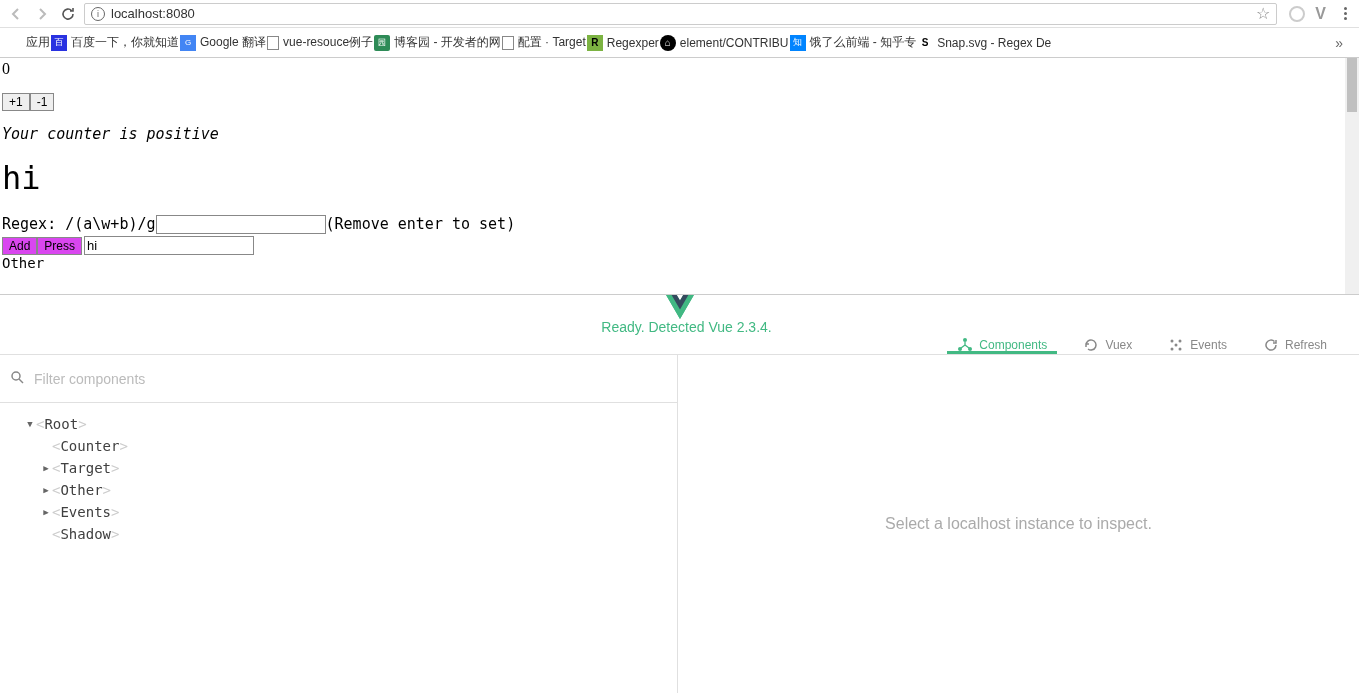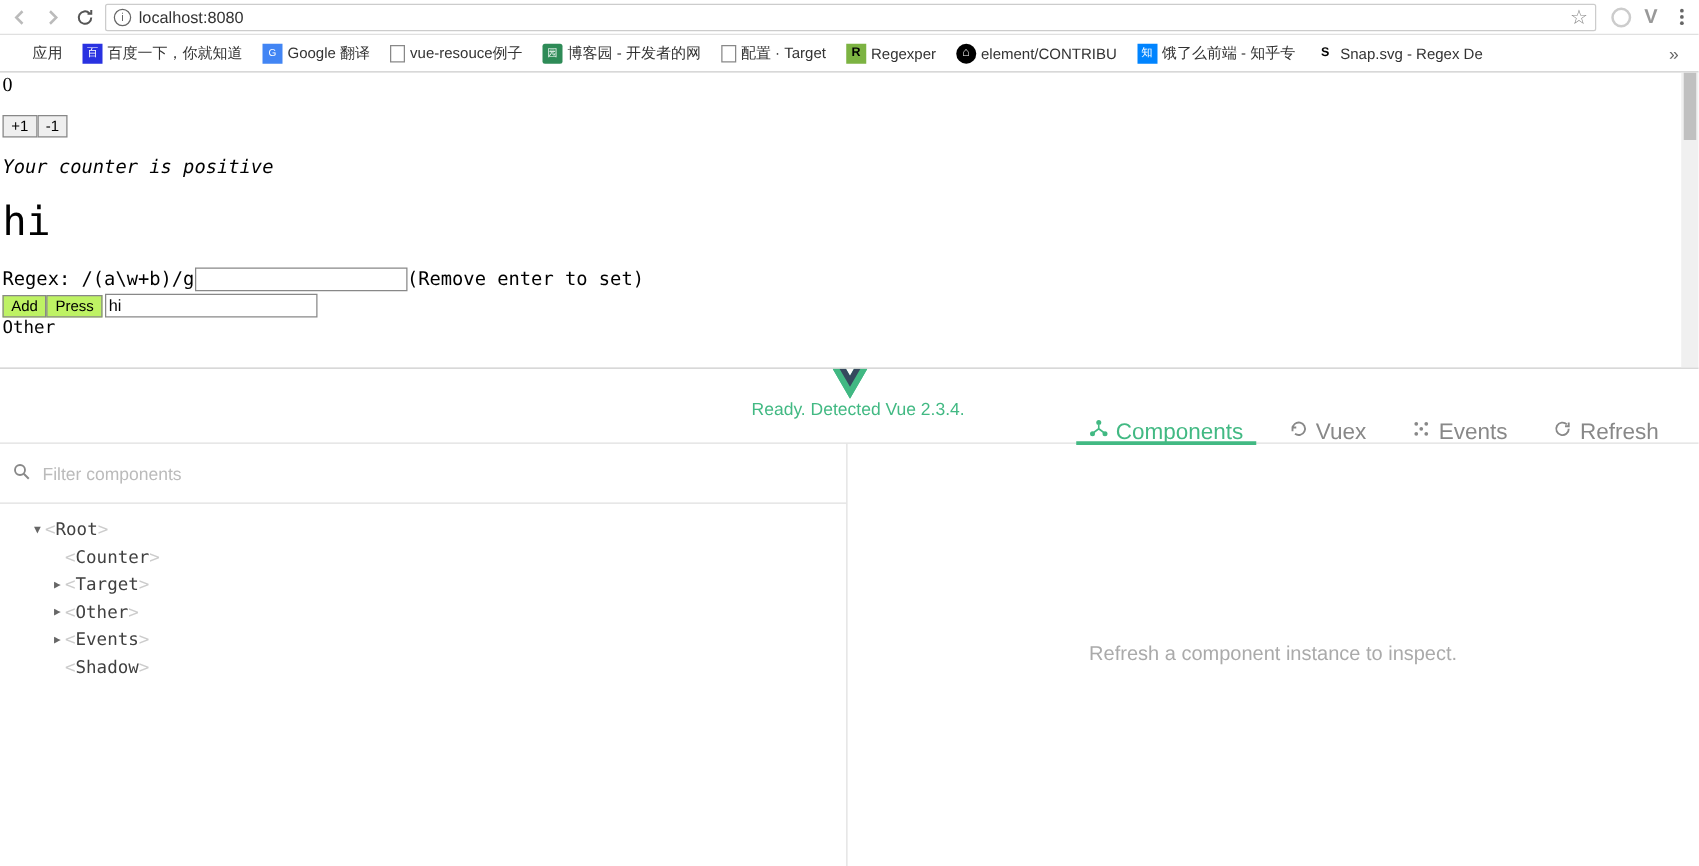--- a/index.html
+++ b/index.html
@@ -13,21 +13,21 @@
     .url-info-icon { width: 14px; height: 14px; border: 1px solid #666; border-radius: 50%; display: flex; align-items: center; justify-content: center; font-size: 9px; color: #666; }
     .url-text { font-size: 13px; color: #333; }
     .star-icon { color: #888; font-size: 16px; }
     .ext-icons { display: flex; gap: 10px; padding: 0 6px; align-items: center; }
     .ext-circle { width: 16px; height: 16px; border: 2px solid #ccc; border-radius: 50%; }
     .ext-v { color: #999; font-weight: bold; font-size: 16px; }
     .menu-dots { display: flex; flex-direction: column; gap: 2px; padding: 0 6px; }
     .menu-dot { width: 3px; height: 3px; background: #666; border-radius: 50%; }
     
     
-    .bookmarks-bar { height: 30px; display: flex; align-items: center; padding: 0 6px; gap: 16px; border-bottom: 1px solid #ccc; font-size: 12px; }
+    .bookmarks-bar { height: 30px; display: flex; align-items: center; padding: 0 6px; gap: 1px; border-bottom: 1px solid #ccc; font-size: 12px; }
     .bookmark { display: flex; align-items: center; gap: 4px; cursor: pointer; white-space: nowrap; color: #333; }
     .bm-icon { width: 16px; height: 16px; display: flex; align-items: center; justify-content: center; font-size: 10px; }
     .bm-grid { display: grid; grid-template-columns: repeat(3, 3px); grid-template-rows: repeat(3, 3px); gap: 1px; }
     .bm-grid div { background: #888; }
     .bm-grid div:nth-child(1){background:#e74c3c}.bm-grid div:nth-child(2){background:#f39c12}.bm-grid div:nth-child(3){background:#27ae60}
     .bm-grid div:nth-child(4){background:#f39c12}.bm-grid div:nth-child(5){background:#3498db}.bm-grid div:nth-child(6){background:#e74c3c}
     .bm-grid div:nth-child(7){background:#27ae60}.bm-grid div:nth-child(8){background:#e74c3c}.bm-grid div:nth-child(9){background:#3498db}
     .bm-baidu { background: #2932e1; color: #fff; font-size: 9px; }
     .bm-google { background: #4285f4; color: #fff; font-size: 8px; }
     .bm-file { border: 1px solid #888; background: #fff; width: 12px; height: 14px; position: relative; }
@@ -43,32 +43,32 @@
     .page-scroll { position: absolute; right: 0; top: 0; width: 14px; height: 100%; background: #f0f0f0; }
     .page-scroll-thumb { width: 10px; height: 54px; background: #c0c0c0; margin: 0 2px; }
     .counter-val { margin-bottom: 14px; }
     .counter-btns { margin-bottom: 14px; }
     .counter-btns button { font-family: Arial; font-size: 12px; padding: 1px 6px; background: #efefef; border: 1px solid #888; cursor: pointer; }
     .counter-msg { margin-bottom: 16px; font-family: monospace; font-size: 15px; font-style: italic; }
     .hi-heading { font-size: 32px; font-family: monospace; margin-bottom: 18px; }
     .regex-line { font-family: monospace; font-size: 15px; }
     .regex-line input { font-family: Arial; font-size: 13px; width: 170px; border: 1px solid #888; padding: 1px 2px; }
     .add-remove { margin-top: 2px; }
-    .add-remove button { font-family: Arial; font-size: 12px; padding: 1px 6px; background: #bef264; border: 1px solid #888; cursor: pointer; }
+    .add-remove button { font-family: Arial; font-size: 12px; padding: 1px 6px; background: #d946ef; border: 1px solid #888; cursor: pointer; }
     .add-remove input { font-family: Arial; font-size: 13px; width: 170px; border: 1px solid #888; padding: 1px 2px; margin-left: 2px; }
     .other-text { font-family: monospace; font-size: 14px; }
     
     
     .devtools { border-top: 1px solid #ccc; height: 399px; display: flex; flex-direction: column; }
     .devtools-header { height: 60px; display: flex; align-items: center; padding: 0 14px; border-bottom: 1px solid #e0e0e0; flex-direction: column; }
     .vue-logo { width: 28px; height: 24px; position: relative; }
     .vue-logo svg { width: 100%; height: 100%; }
     .ready-text { color: #42b983; font-size: 14px; margin-left: 14px; }
     .devtools-tabs { margin-left: auto; display: flex; gap: 0; height: 100%; }
-    .devtools-tab { display: flex; gap: 6px; padding: 0 18px; cursor: pointer; color: #888; font-size: 18px; position: relative; }
+    .devtools-tab { display: flex; align-items: center; gap: 6px; padding: 0 18px; cursor: pointer; color: #888; font-size: 12px; position: relative; }
     .devtools-tab.active { color: #42b983; }
     .devtools-tab.active::after { content: ''; position: absolute; bottom: 0; left: 8px; right: 8px; height: 3px; background: #42b983; }
     .tab-icon { width: 16px; height: 16px; display: flex; align-items: center; justify-content: center; }
     
     .devtools-body { flex: 1; display: flex; }
     .devtools-left { width: 678px; border-right: 1px solid #e0e0e0; display: flex; flex-direction: column; }
     .filter-bar { height: 48px; display: flex; align-items: center; padding: 0 10px; gap: 10px; border-bottom: 1px solid #e0e0e0; }
     .filter-bar input { border: none; outline: none; font-size: 14px; flex: 1; color: #737373; }
     .filter-bar input::placeholder { color: #bbb; }
     .search-icon { color: #888; }
@@ -288,16 +288,16 @@
         </div>
         <div class="tree-item indent-2">
           <span class="tree-arrow"></span>
           <span class="tree-bracket">&lt;</span>
             <span class="tree-label">Shadow</span>
             <span class="tree-bracket">&gt;</span>
         </div>
       </div>
     </div>
     <div class="devtools-right">
-      <span>Refresh a component instance to inspect.</span>
+      <span>Select a localhost instance to inspect.</span>
     </div>
   </div>
 </div>
 
 </body></html>

